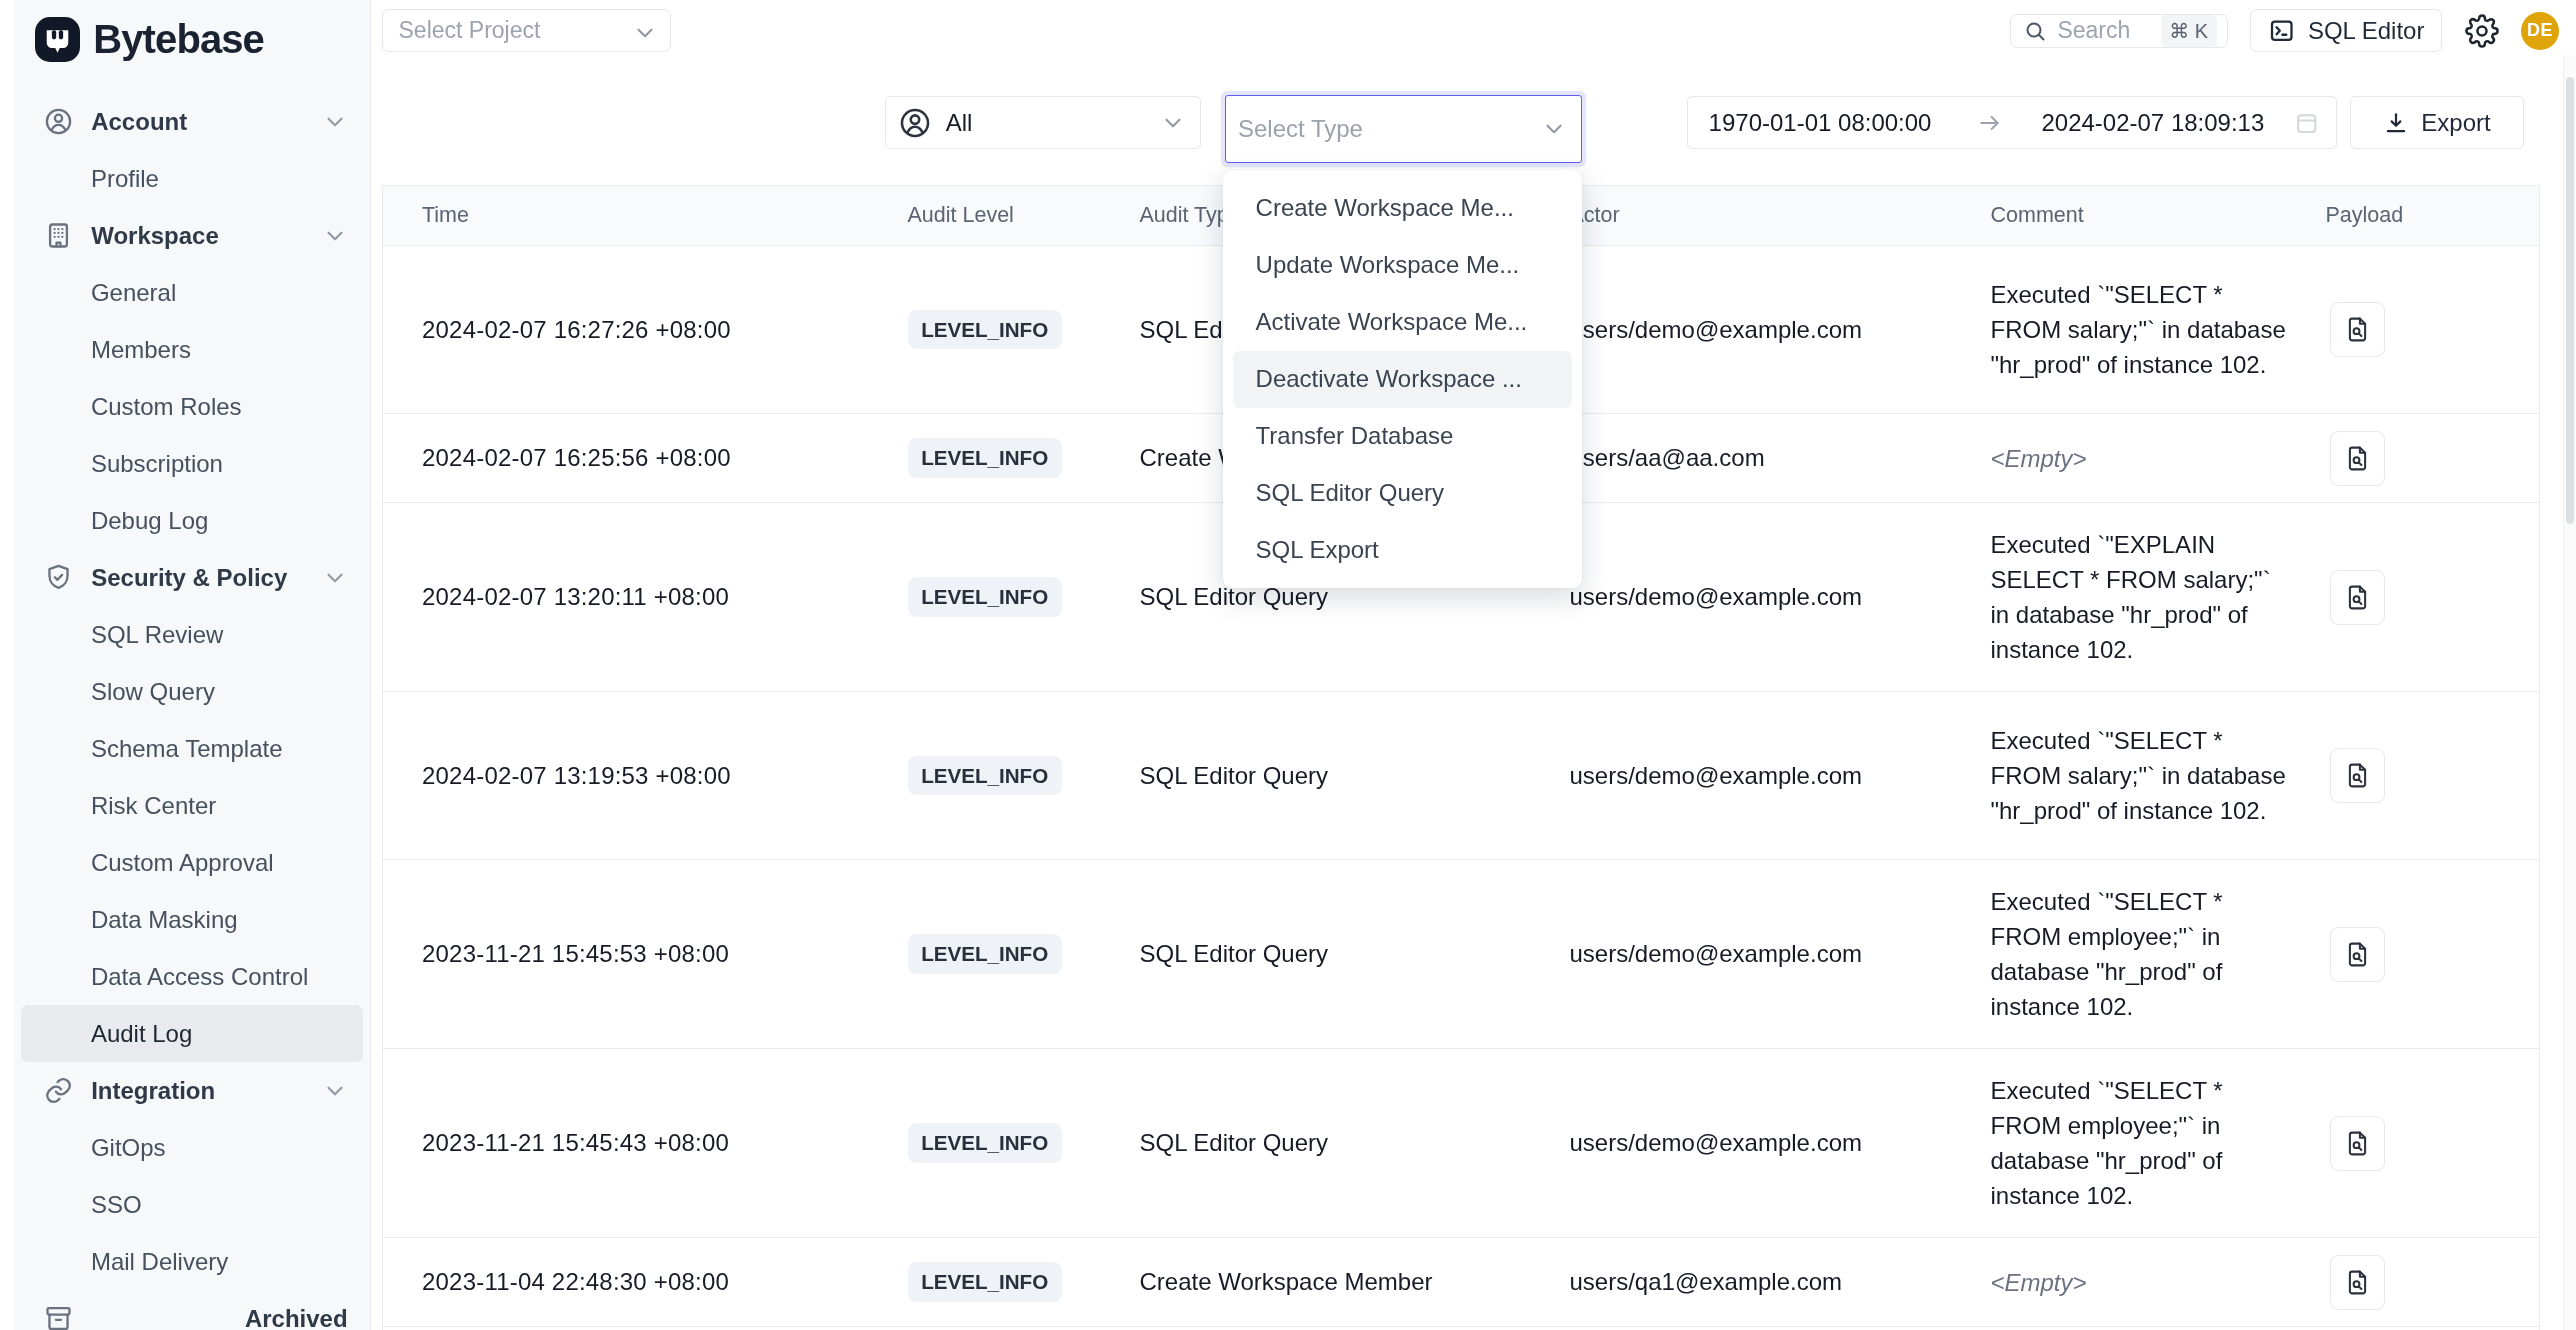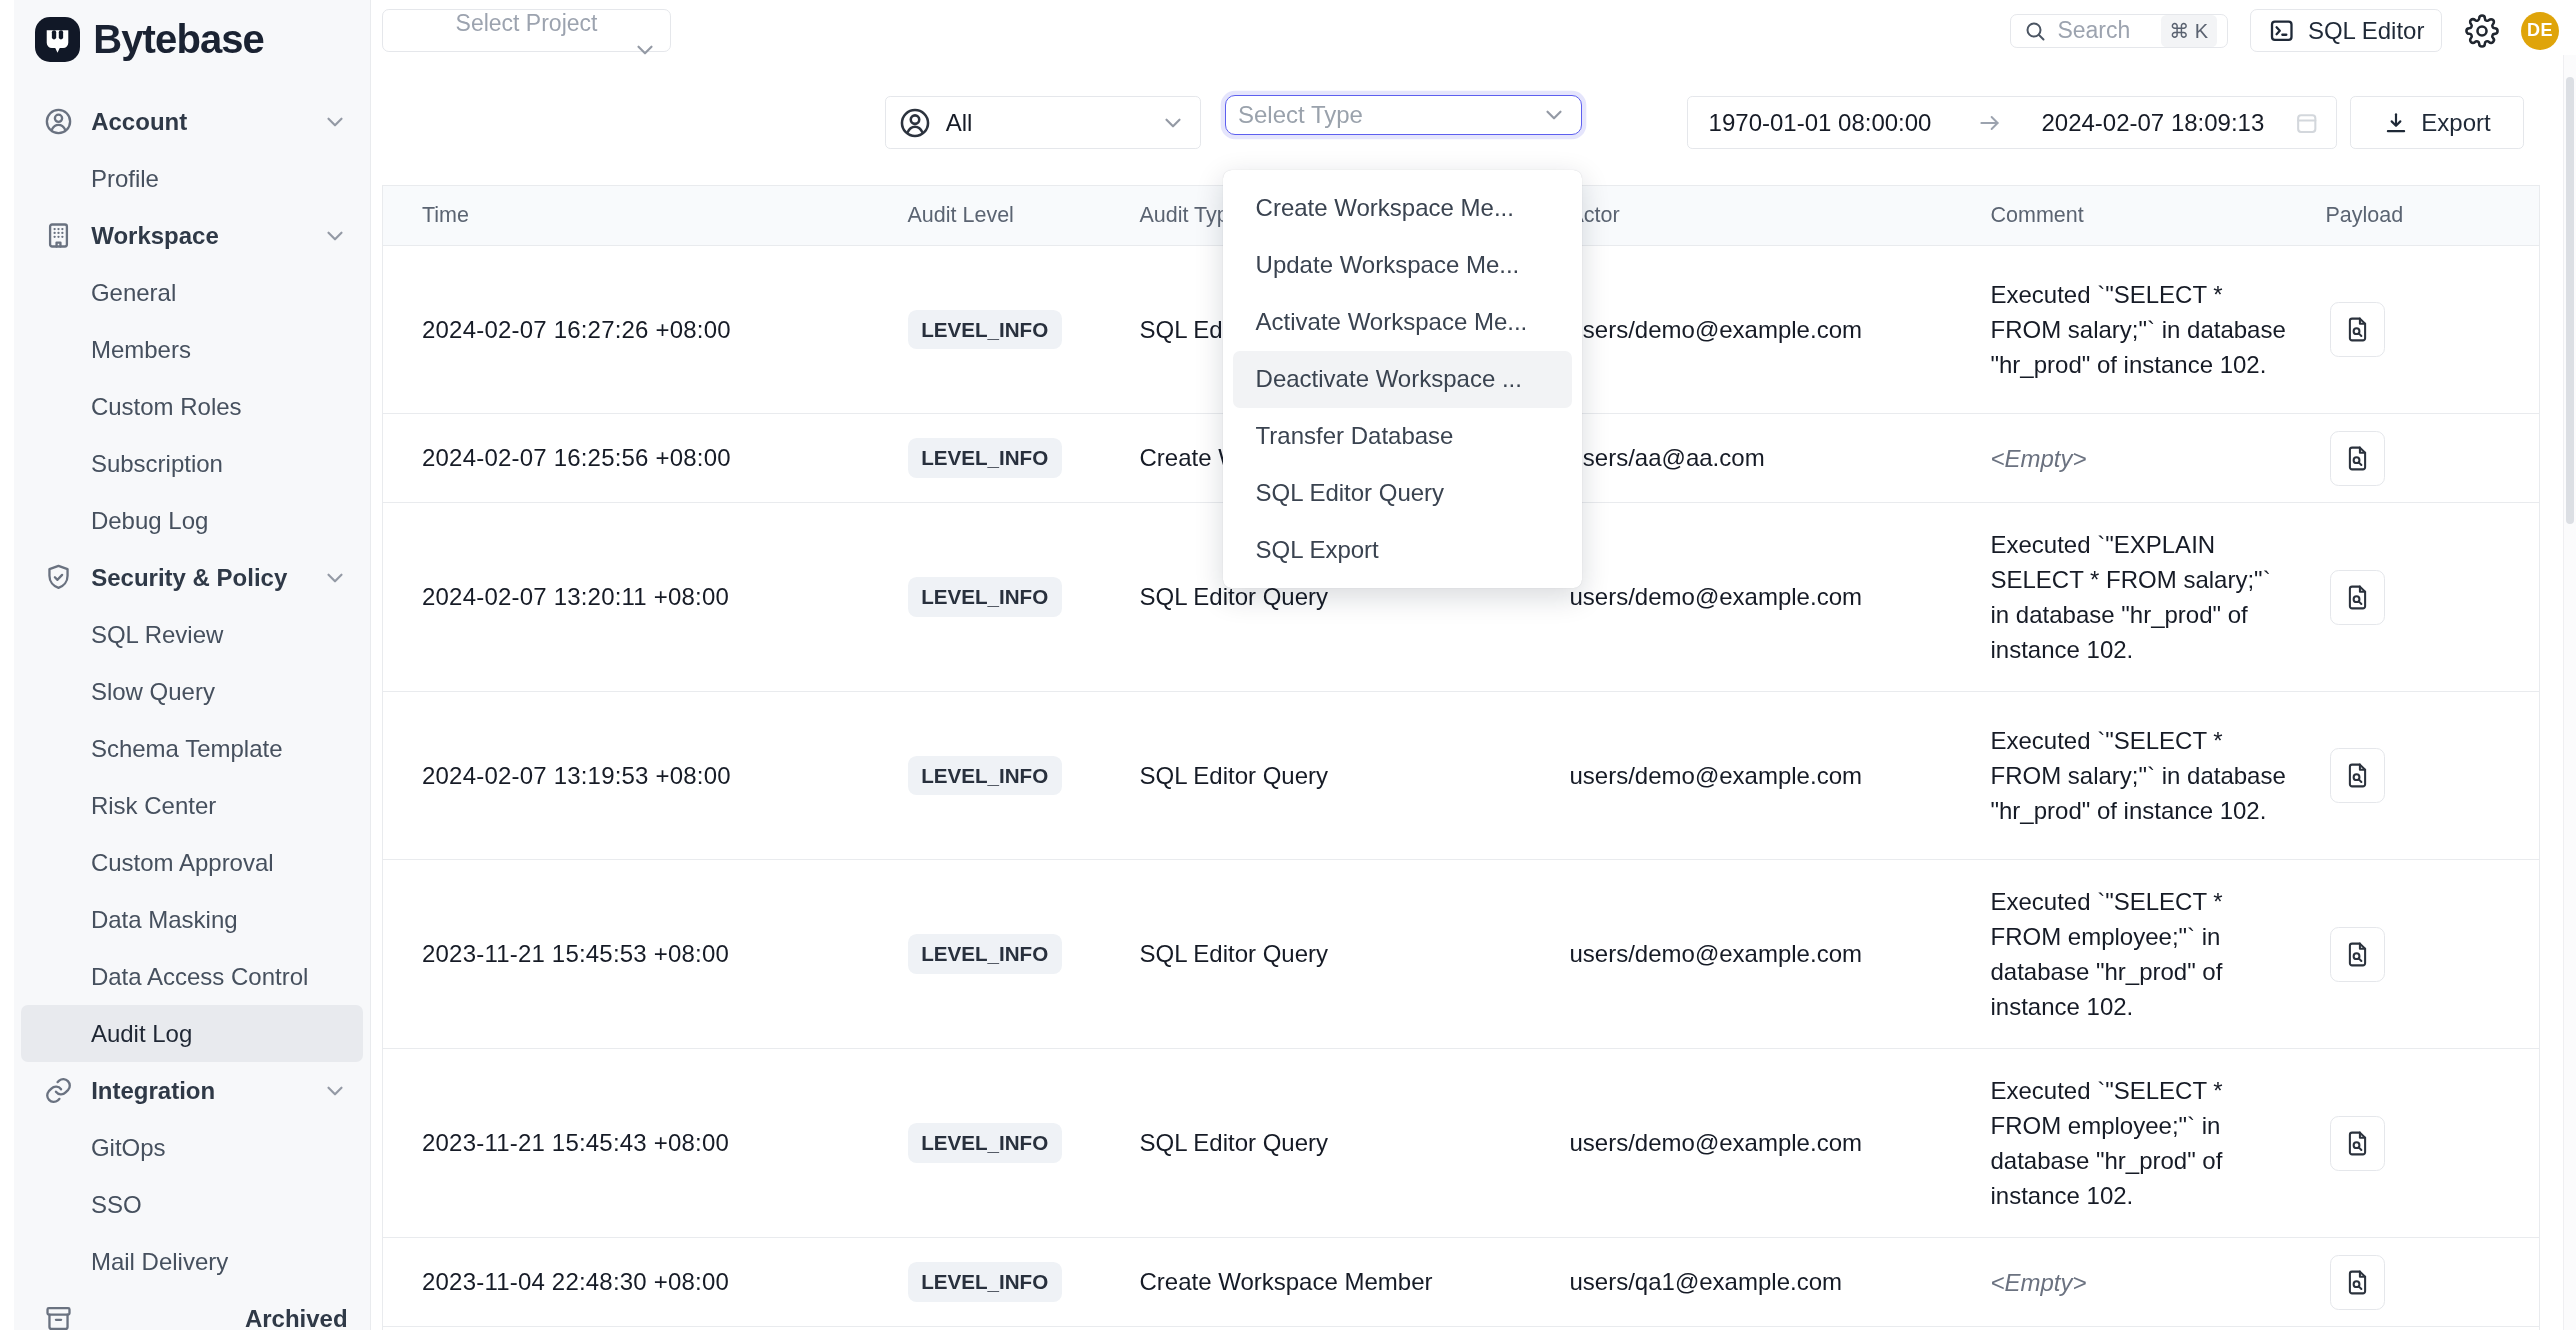--- a/index.html
+++ b/index.html
@@ -30,21 +30,21 @@
   .child-label { font-size:24px; color:#46505e; }
   .nav-row.active { background:#e8eaee; }
   .nav-row.active .child-label { color:#1f2734; }
 
   
   .main { position:absolute; left:357px; top:0; right:0; height:1330px; background:#fff; }
 
   .topbar { height:55px; display:flex; align-items:center; padding:6.9px 17px 0 25px; }
   .select-project {
     width:289px; height:43px; border:0.9px solid #e5e7eb; border-radius:6.9px; background:#fff;
-    display:flex; align-items:center; padding:0 15.5px; color:#9ca3af; font-size:23px; cursor:pointer;flex-direction:column;
+    display:flex; align-items:center; padding:0 15.5px; color:#9ca3af; font-size:23px; cursor:pointer;
   }
   .select-project .chev { width:22.3px; height:22.3px; }
   .top-right { margin-left:auto; display:flex; align-items:center; gap:22.3px; }
   .search-box {
     width:218px; height:34px; border:0.9px solid #e5e7eb; border-radius:6.9px; background:#fff;
     display:flex; align-items:center; gap:10.3px; padding:0 10.3px 0 12px; cursor:text;
   }
   .search-box .mag { width:24px; height:24px; color:#4b5563; flex:0 0 auto; }
   .search-box .mag svg { width:24px; height:24px; }
   .search-ph { font-size:23px; color:#9ca3af; flex:1 1 auto; }
@@ -68,22 +68,22 @@
   .ctl { position:absolute; background:#fff; }
   .all-select {
     left:528px; top:96px; width:316px; height:53px;
     border:0.9px solid #e5e7eb; border-radius:5.2px; display:flex; align-items:center; gap:13.7px;
     padding:0 13.7px 0 12px; cursor:pointer;
   }
   .all-select .uicon { width:34px; height:34px; color:#2c333e; }
   .all-select .uicon svg { width:34px; height:34px; }
   .all-select .val { font-size:24px; color:#161b26; flex:1; }
   .type-select {
-    left:868px; top:95px; width:357px; height:40px;
-    border:1.7px solid var(--accent,#5D5FEF); border-radius:10px;
+    left:868px; top:95px; width:357px; height:68px;
+    border:1.7px solid var(--accent,#5D5FEF); border-radius:3px;
     box-shadow:0 0 0 4.3px rgba(93,95,239,.16);
     display:flex; align-items:center; padding:0 13.7px 0 12px; cursor:pointer;
   }
   .type-select .ph { font-size:24px; color:#9aa2ac; flex:1; }
   .date-range {
     left:1330px; top:96px; width:650px; height:53px;
     border:0.9px solid #e5e7eb; border-radius:5.2px; display:flex; align-items:center; cursor:pointer;
     padding:0 15.5px 0 20.6px;
   }
   .date-range .dt { font-size:24px; color:#161b26; }

